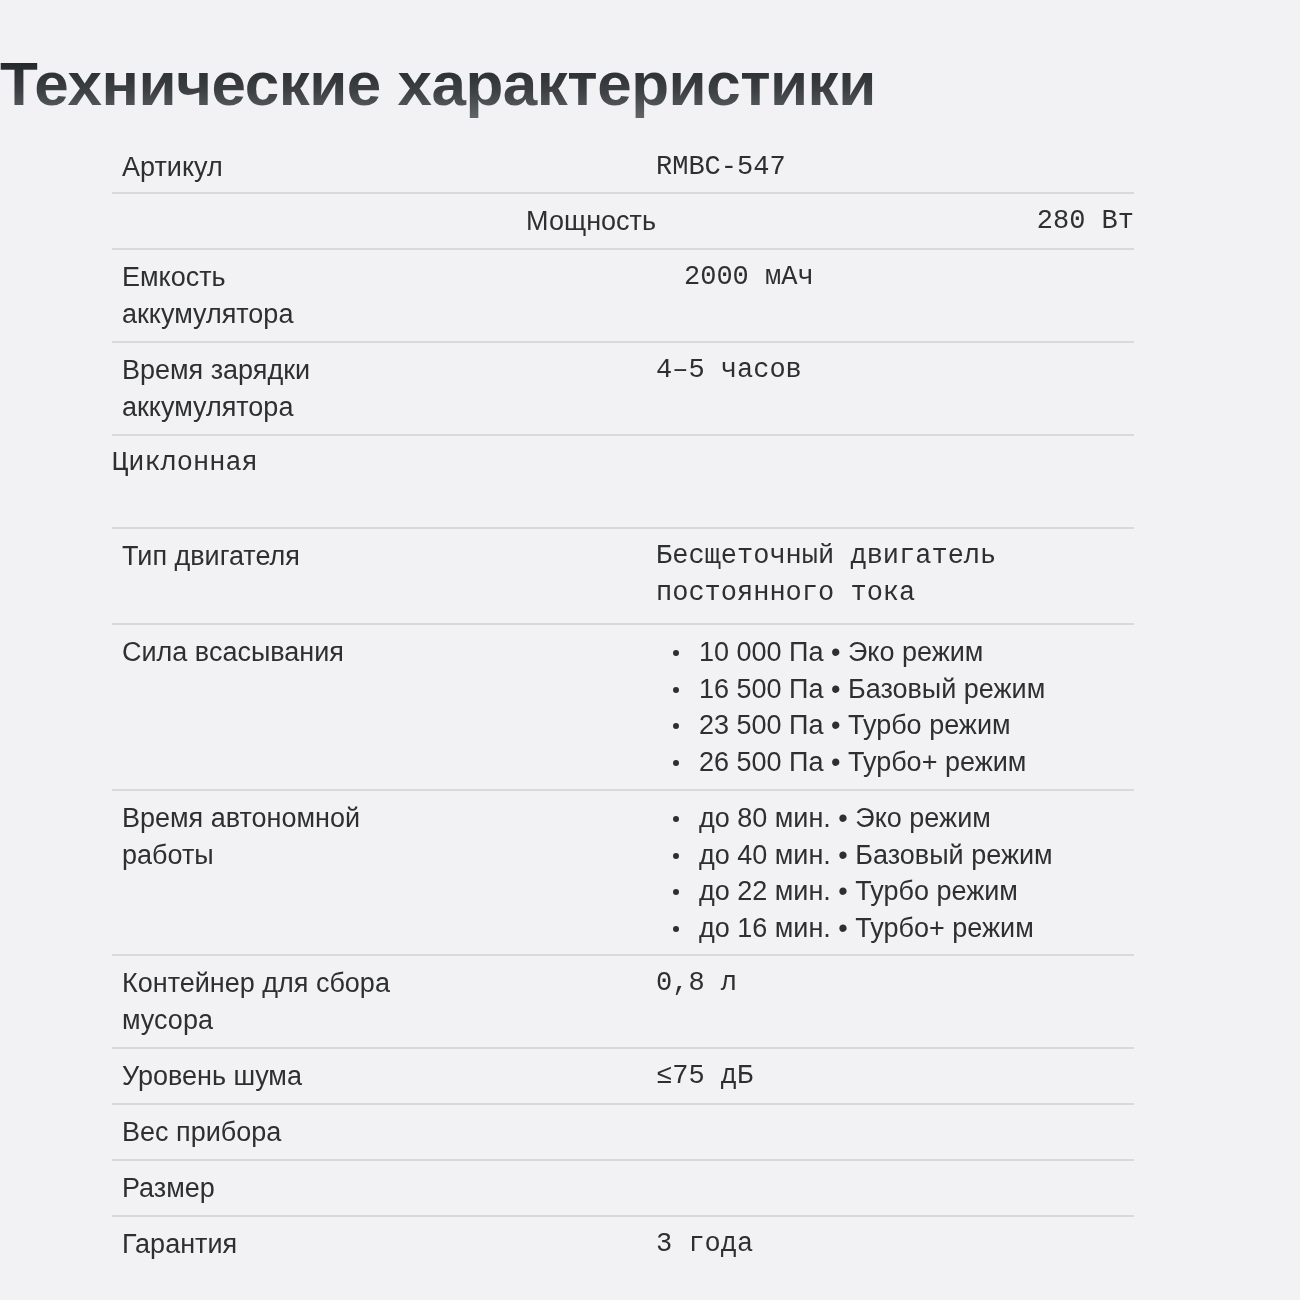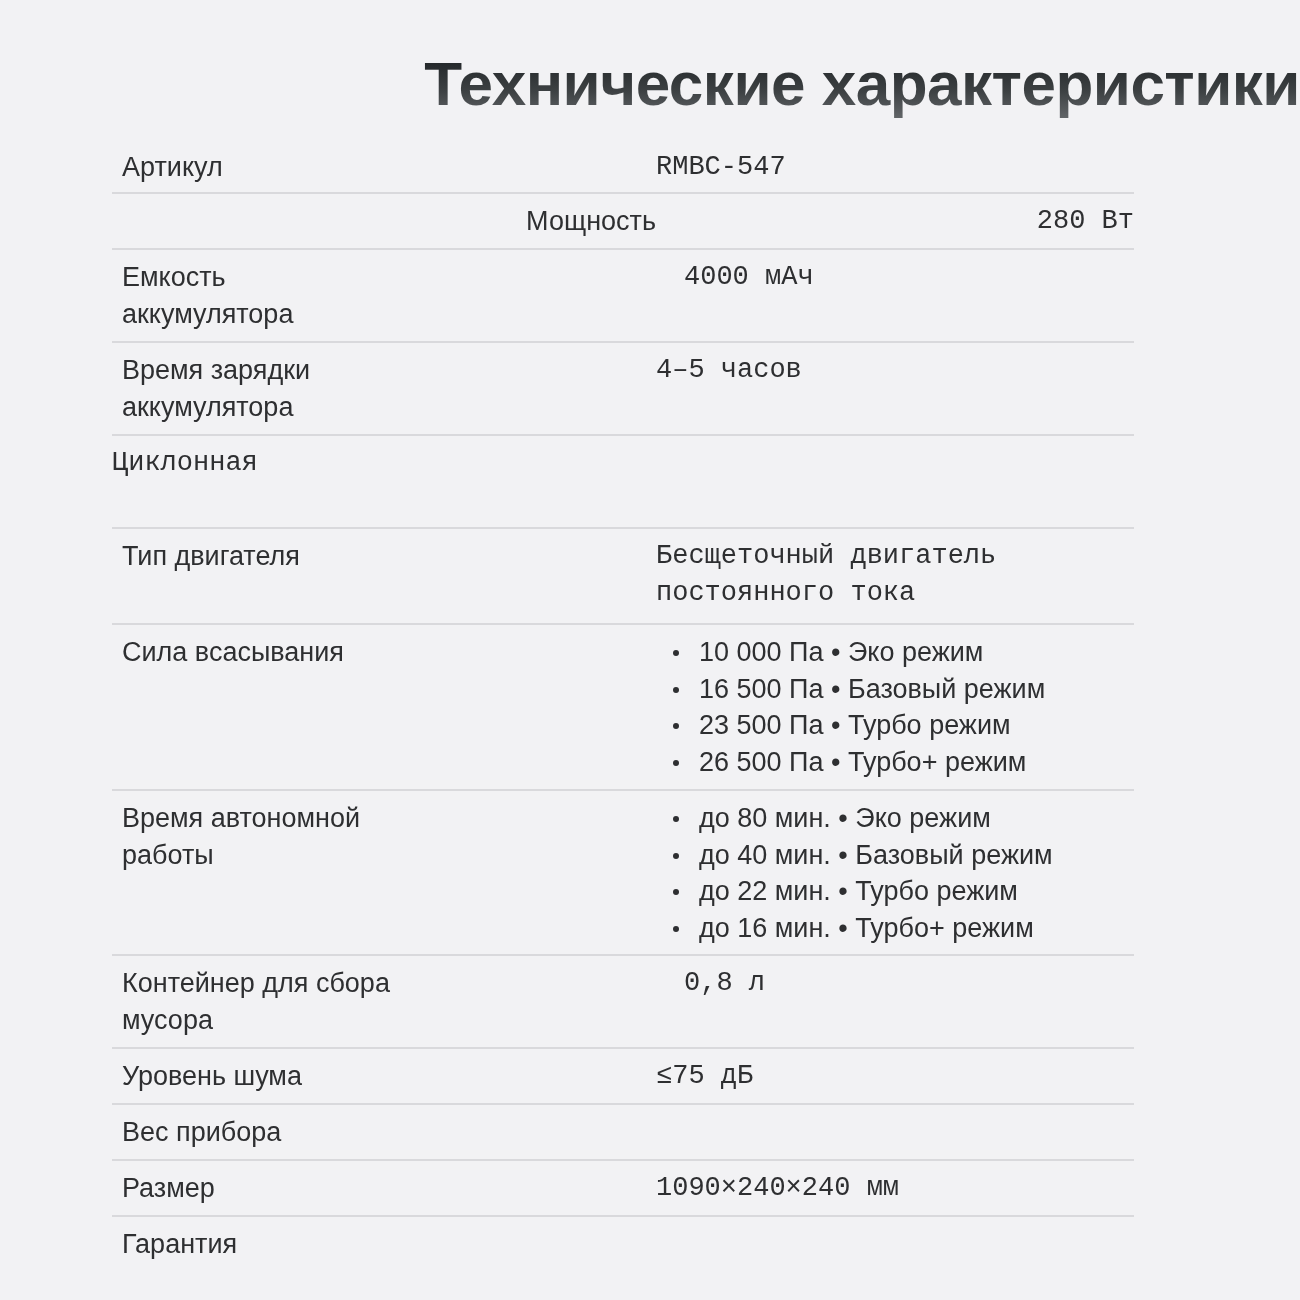--- a/index.html
+++ b/index.html
@@ -7,21 +7,21 @@
     width: 1300px; height: 1300px;
     background: #f2f2f4;
     font-family: "Liberation Sans", "DejaVu Sans", sans-serif;
     color: #2e2f31;
     overflow: hidden;
     position: relative;
   }
   .title {
     position: absolute;
     top: 44px; left: 0; width: 1300px;
-    text-align: right;
+    text-align: left;
     font-size: 62px;
     font-weight: bold;
     letter-spacing: -0.5px;
     background: linear-gradient(180deg, #15191b 0%, #3e4244 60%, #6a6d70 100%);
     -webkit-background-clip: text;
     background-clip: text;
     color: transparent;
     margin: 0;
     line-height: 80px;
   }
@@ -93,21 +93,21 @@
       <div class="value">
         <span>280 Вт</span>
       </div>
     </div>
     <div class="row" style="height: 93px; gap: 28px;">
       <div class="label">
         <span>Емкость</span>
         <span>аккумулятора</span>
       </div>
       <div class="value">
-        <span>4000 мАч</span>
+        <span>2000 мАч</span>
       </div>
     </div>
     <div class="row" style="height: 93px;">
       <div class="label">
         <span>Время зарядки</span>
         <span>аккумулятора</span>
       </div>
       <div class="value">
         <span>4–5 часов</span>
       </div>
@@ -146,21 +146,21 @@
       </div>
       <div class="value">
         <ul class="bul">
           <li>до 80 мин. • Эко режим</li>
           <li>до 40 мин. • Базовый режим</li>
           <li>до 22 мин. • Турбо режим</li>
           <li>до 16 мин. • Турбо+ режим</li>
         </ul>
       </div>
     </div>
-    <div class="row" style="height: 93px; gap: 28px;">
+    <div class="row" style="height: 93px;">
       <div class="label">
         <span>Контейнер для сбора</span>
         <span>мусора</span>
       </div>
       <div class="value">
         <span>0,8 л</span>
       </div>
     </div>
     <div class="row" style="height: 56px;">
       <div class="label">
@@ -172,22 +172,22 @@
     </div>
     <div class="row" style="height: 56px;">
       <div class="label">
         <span>Вес прибора</span>
       </div>
     </div>
     <div class="row" style="height: 56px;">
       <div class="label">
         <span>Размер</span>
       </div>
-      <div class="value">
-        <span>1090×240×240 мм</span>
-      </div>
     </div>
     <div class="row" style="height: 56px;">
       <div class="label">
         <span>Гарантия</span>
       </div>
+      <div class="value">
+        <span>3 года</span>
+      </div>
     </div>
   </div>
 
 </body></html>

